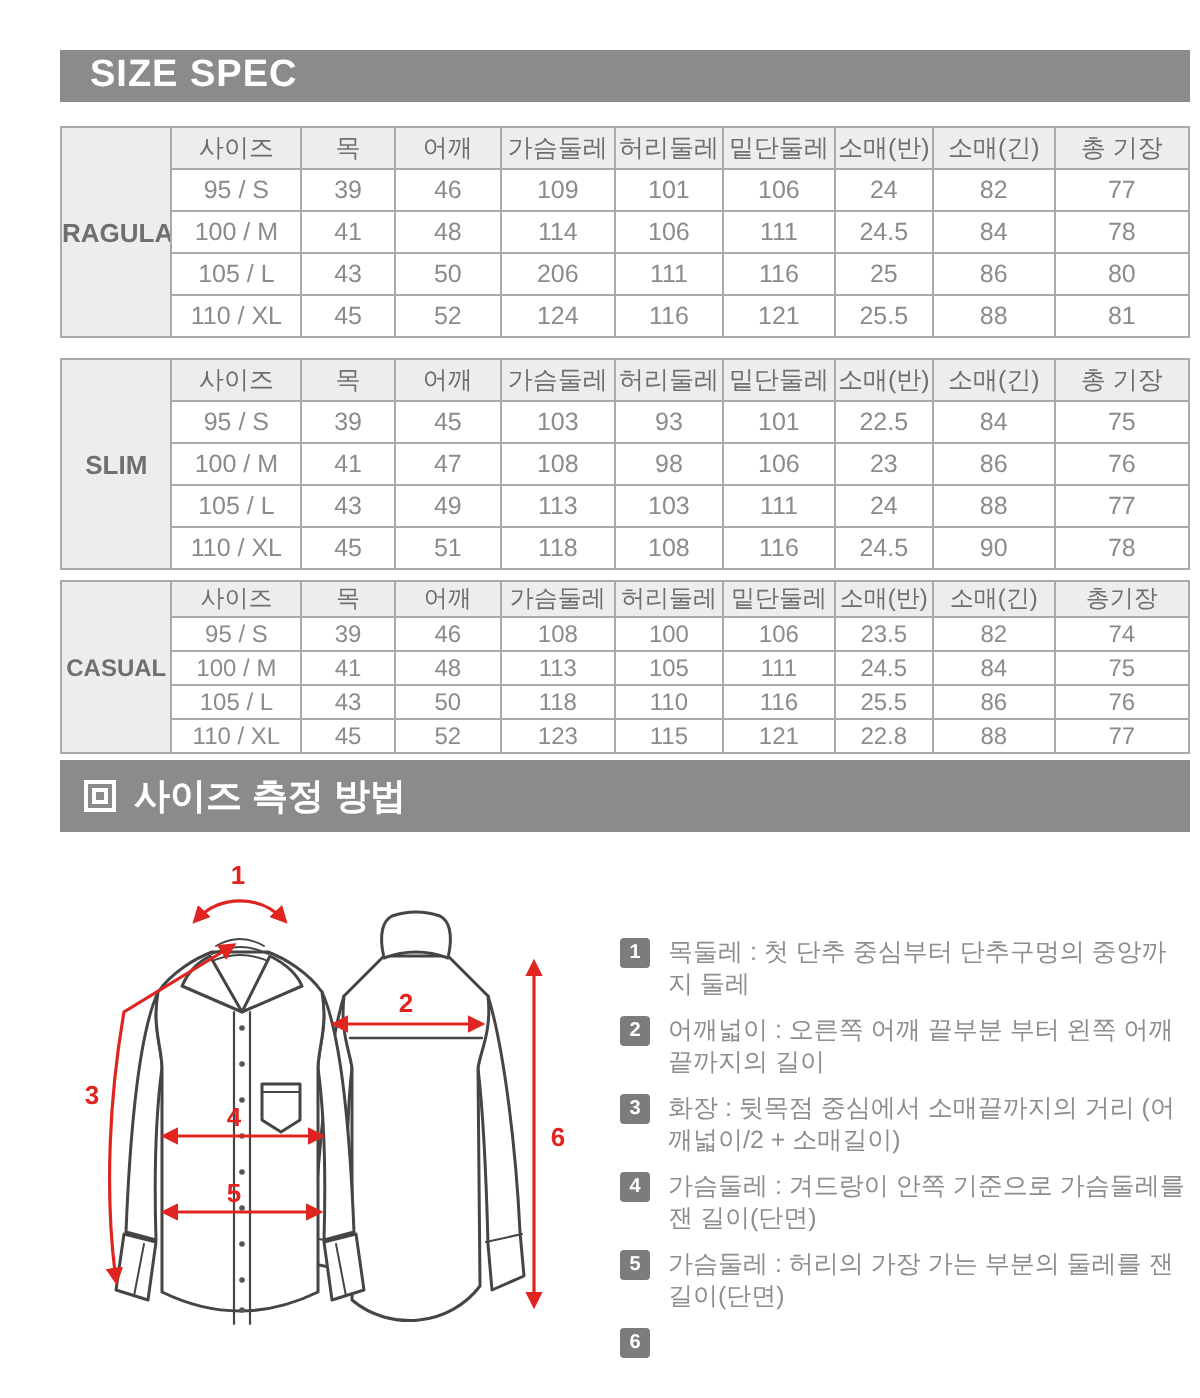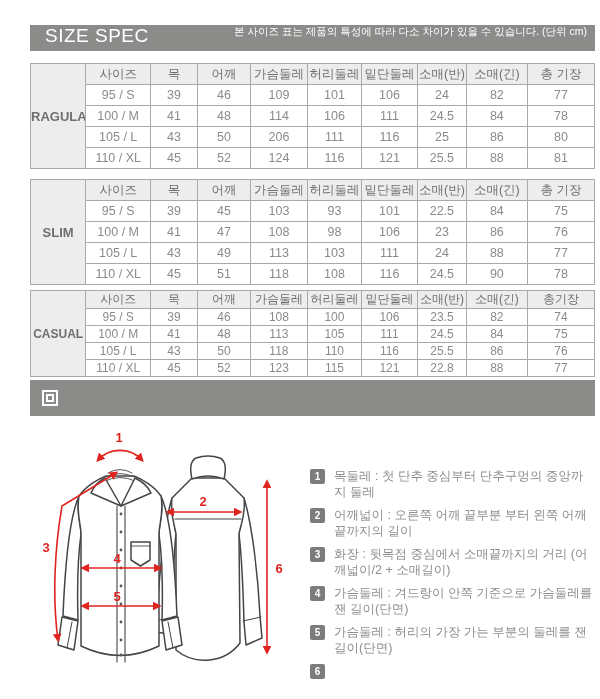--- a/index.html
+++ b/index.html
@@ -6,22 +6,22 @@
   body{
     width:600px;height:699px;background:#ffffff;overflow:hidden;
     font-family:"Liberation Sans","DejaVu Sans",sans-serif;
     -webkit-font-smoothing:antialiased;
   }
   .wrap{padding:25px 5px 0 30px;}
 
   
   .bar1{
     height:26px;background:#8b8b89;color:#fff;
-    display:flex;justify-content:space-between;
-    padding:0 8px 0 15px;box-sizing:border-box;
+    display:flex;align-items:center;justify-content:space-between;
+    padding:0 8px 0 15px;box-sizing:border-box;font-weight:bold;
   }
   .bar1 .t{font-size:19px;letter-spacing:.5px;}
   .bar1 .n{font-size:10.5px;white-space:nowrap;}
   .bar2{
     margin-top:3px;height:36px;background:#8b8b89;color:#fff;
     display:flex;align-items:center;gap:9px;padding:0 12px;
     font-size:18px;font-weight:bold;box-sizing:border-box;
   }
   .sq{width:12px;height:12px;border:2px solid #fff;position:relative;display:inline-block;flex:none;}
   .sq::after{content:"";position:absolute;inset:2px;border:2px solid #fff;}
@@ -52,21 +52,20 @@
   }
   .mtext{display:block;}
 </style>
 </head>
 <body>
 
 <div class="wrap">
 
   <div class="bar1">
     <span class="t">SIZE SPEC</span>
-    <span class="n">본 사이즈 표는 제품의 특성에 따라 다소 차이가 있을 수 있습니다.  (단위 cm)</span>
   </div>
 
   <div id="size-tables">
       <table class="spec">
         <colgroup>
           <col style="width: 9.8%;">
           <col style="width: 11.5%;">
           <col style="width: 8.3%;">
           <col style="width: 9.4%;">
           <col style="width: 10.1%;">
@@ -276,20 +275,21 @@
             <td>22.8</td>
             <td>88</td>
             <td>77</td>
           </tr>
         </tbody>
       </table>
     </div>
 
   <div class="bar2">
     <span class="sq"></span>
+    <span>사이즈 측정 방법</span>
   </div>
 
   <div class="measure">
 
     <svg class="diagram" viewBox="0 0 290 279">
       <defs>
         <marker id="ar" viewBox="0 0 10 10" refX="7" refY="5" markerWidth="5.5" markerHeight="5.5" orient="auto-start-reverse">
           <path d="M0,0 L10,5 L0,10 Z" fill="#e02420"></path>
         </marker>
       </defs>

